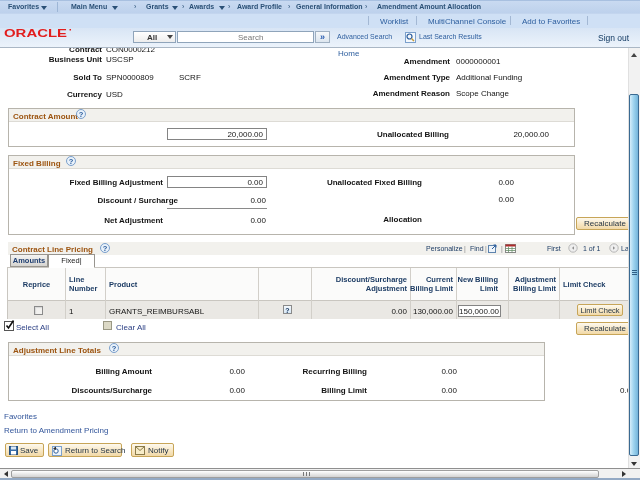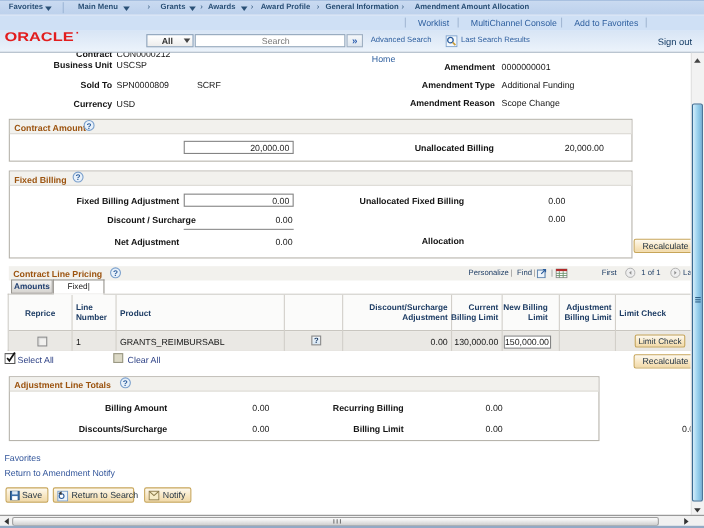--- a/index.html
+++ b/index.html
@@ -214,21 +214,21 @@
     <div class="rval" style="left:145px;top:319px;width:100px;">0.00</div>
     <div class="lab" style="left:167px;top:319px;width:200px;">Recurring Billing</div>
     <div class="rval" style="left:357px;top:319px;width:100px;">0.00</div>
     <div class="lab" style="left:0;top:338px;width:152px;">Discounts/Surcharge</div>
     <div class="rval" style="left:145px;top:338px;width:100px;">0.00</div>
     <div class="lab" style="left:167px;top:338px;width:200px;">Billing Limit</div>
     <div class="rval" style="left:357px;top:338px;width:100px;">0.00</div>
     <div class="val" style="left:620px;top:338px;">0.00</div>
 
     <div class="abs lnk" style="left:4px;top:364px;">Favorites</div>
-    <div class="abs lnk" style="left:4px;top:378px;">Return to Amendment Notify</div>
+    <div class="abs lnk" style="left:4px;top:378px;">Return to Amendment Pricing</div>
 
     <div class="btn" style="left:5px;top:395px;width:39px;height:14px;">
       <svg class="abs" style="left:3px;top:2px;" width="9" height="9" viewBox="0 0 9 9">
         <rect x="0.5" y="0.5" width="8" height="8" fill="#3a6ea8" stroke="#26507e"></rect>
         <rect x="2" y="0.5" width="5" height="3" fill="#dce8f4"></rect>
         <rect x="2" y="5" width="5" height="3.5" fill="#fff"></rect>
       </svg>
       <span class="abs" style="left:14px;top:2px;">Save</span>
     </div>
     <div class="btn" style="left:48px;top:395px;width:74px;height:14px;">

